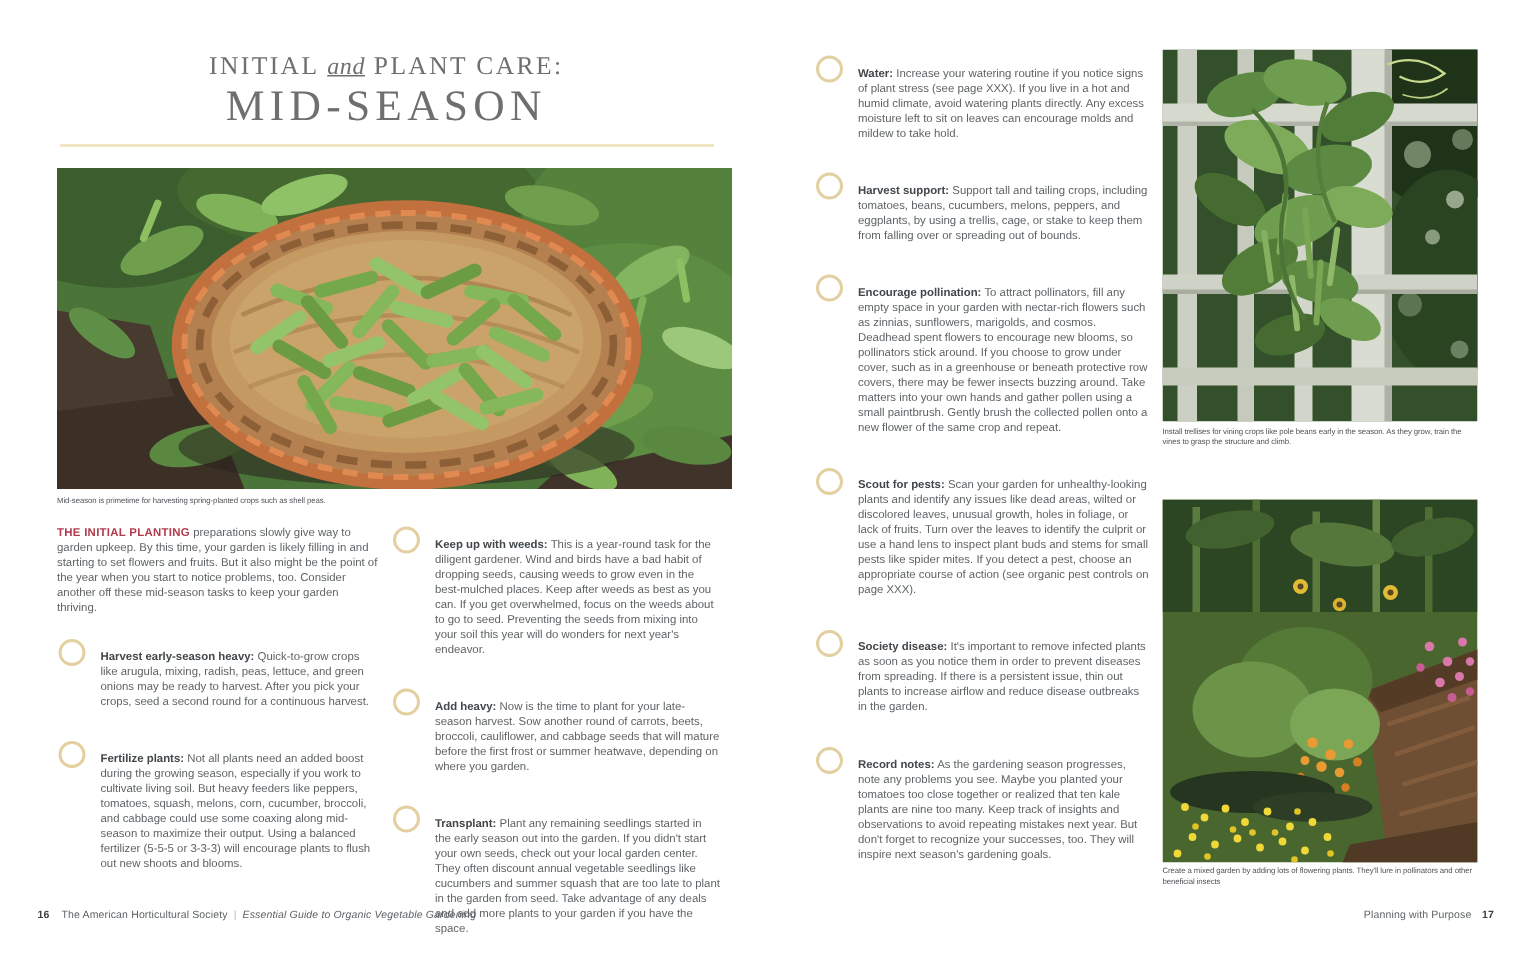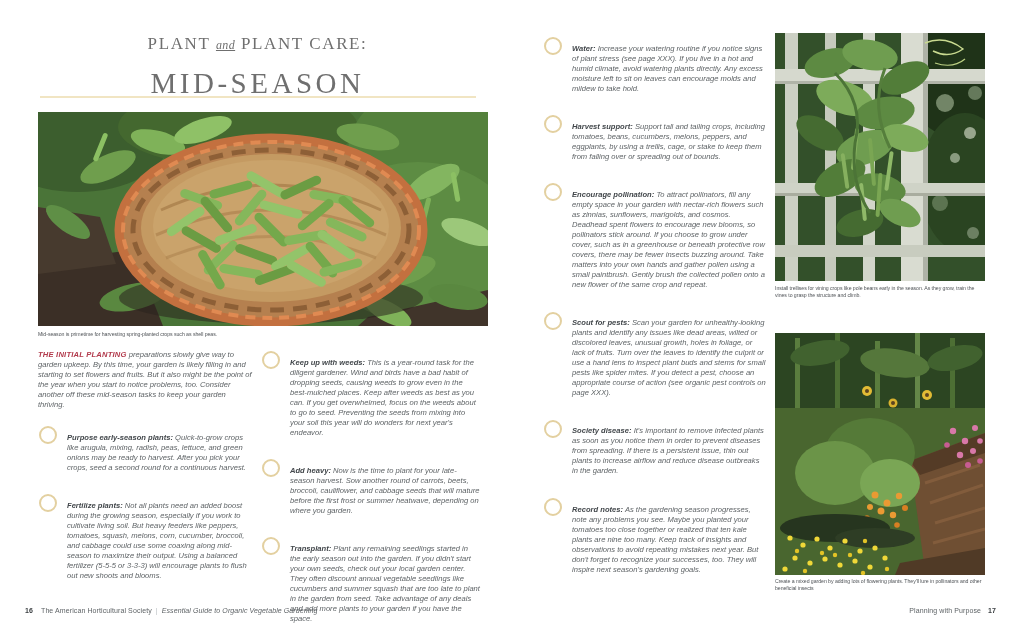--- a/index.html
+++ b/index.html
@@ -7,38 +7,38 @@
     width:1024px;height:640px;background:#ffffff;position:relative;overflow:hidden;
     font-family:"Liberation Sans",sans-serif;color:#5e6366;
     -webkit-font-smoothing:antialiased;
   }
   .abs{position:absolute;}
 
   
   .title-block{left:40px;top:34px;width:435px;text-align:center;color:#6f6f6f;
     font-family:"Liberation Serif","DejaVu Serif",serif;}
   .title-line1{font-size:17px;letter-spacing:1.6px;}
-  .title-line1 .amp{font-style:italic;letter-spacing:.4px;font-size:12px;text-transform:lowercase;text-decoration:underline;}
-  .title-line2{font-size:29px;letter-spacing:3.5px;margin-top:13px;}
+  .title-line1 .amp{font-style:italic;letter-spacing:.4px;font-size:16px;text-transform:lowercase;text-decoration:underline;}
+  .title-line2{font-size:29px;letter-spacing:3.5px;margin-top:1px;}
   .rule{left:40px;top:96px;width:436px;height:0;border-top:2px solid #f1e5c3;}
 
   
   .photo{display:block;}
   .photo svg{display:block;width:100%;height:100%;}
   .photo1{left:38px;top:112px;width:450px;height:214px;}
   .photo2{left:775px;top:33px;width:210px;height:248px;}
   .photo3{left:775px;top:333px;width:210px;height:242px;}
 
   .caption{font-size:5.2px;line-height:7px;letter-spacing:-0.05px;color:#4f5357;}
   .caption1{left:38px;top:331px;width:440px;}
   .caption2{left:775px;top:285px;width:212px;}
   .caption3{left:775px;top:578px;width:212px;}
 
   
-  .col{font-size:7.6px;line-height:10px;font-style:italic;}
+  .col{font-size:7.6px;line-height:10px;}
   .colA{left:38px;top:350px;width:214px;}
   .colB{left:261px;top:350px;width:219px;}
   .colC{left:543px;top:36px;width:224px;}
   .intro{margin:0 0 15px 0;}
   .lead-red{color:#b23a4c;font-weight:bold;letter-spacing:.2px;text-align:center;}
   .task{display:flex;margin-bottom:13px;}
   .task-circle{flex:0 0 auto;width:14px;height:14px;border:2px solid #e3d0a0;border-radius:50%;
     margin:1px 0 0 1px;background:transparent;}
   .task-body{margin-left:10px;flex:1 1 auto;}
   .task-body b{color:#42474b;}
@@ -50,21 +50,21 @@
   .pgnum{font-weight:bold;color:#3c4043;}
   .footer .sep{color:#b9bdc1;padding:0 4px;}
   .footer .booktitle{font-style:italic;}
   .footer .pub{padding-left:8px;}
   .footer-right .pgnum{padding-left:7px;}
 </style>
 </head>
 <body>
 
 <div class="abs title-block">
-  <div class="title-line1"><span>PLANT</span> <span class="amp">and</span> <span>PLANT CARE:</span></div>
+  <div class="title-line1"><span>INITIAL</span> <span class="amp">and</span> <span>PLANT CARE:</span></div>
   <div class="title-line2">MID-SEASON</div>
 </div>
 <div class="abs rule"></div>
 
 <div class="abs photo photo1">
   <svg viewBox="0 0 450 214" preserveAspectRatio="none">
     <rect width="450" height="214" fill="#4a7438"></rect>
     <ellipse cx="40" cy="30" rx="90" ry="50" fill="#3c5e2e"></ellipse>
     <ellipse cx="200" cy="15" rx="120" ry="40" fill="#44682f"></ellipse>
     <ellipse cx="400" cy="40" rx="90" ry="70" fill="#54813c"></ellipse>
@@ -127,21 +127,21 @@
       </g>
     </g>
   </svg>
 </div>
 <div class="abs caption caption1">Mid-season is primetime for harvesting spring-planted crops such as shell peas.</div>
 
 <div class="abs col colA">
   <p class="intro"><span class="lead-red">THE INITIAL PLANTING</span> <span>preparations slowly give way to garden upkeep. By this time, your garden is likely filling in and starting to set flowers and fruits. But it also might be the point of the year when you start to notice problems, too. Consider another off these mid-season tasks to keep your garden thriving.</span></p>
   <div class="task">
     <span class="task-circle"></span>
-    <p class="task-body"><b>Purpose early-season plants:</b> <span>Quick-to-grow crops like arugula, mixing, radish, peas, lettuce, and green onions may be ready to harvest. After you pick your crops, seed a second round for a continuous harvest.</span></p>
+    <p class="task-body"><b>Harvest early-season heavy:</b> <span>Quick-to-grow crops like arugula, mixing, radish, peas, lettuce, and green onions may be ready to harvest. After you pick your crops, seed a second round for a continuous harvest.</span></p>
   </div>
   <div class="task">
     <span class="task-circle"></span>
     <p class="task-body"><b>Fertilize plants:</b> <span>Not all plants need an added boost during the growing season, especially if you work to cultivate living soil. But heavy feeders like peppers, tomatoes, squash, melons, corn, cucumber, broccoli, and cabbage could use some coaxing along mid-season to maximize their output. Using a balanced fertilizer (5-5-5 or 3-3-3) will encourage plants to flush out new shoots and blooms.</span></p>
   </div>
 </div>
 
 <div class="abs col colB">
   <div class="task">
     <span class="task-circle"></span>

